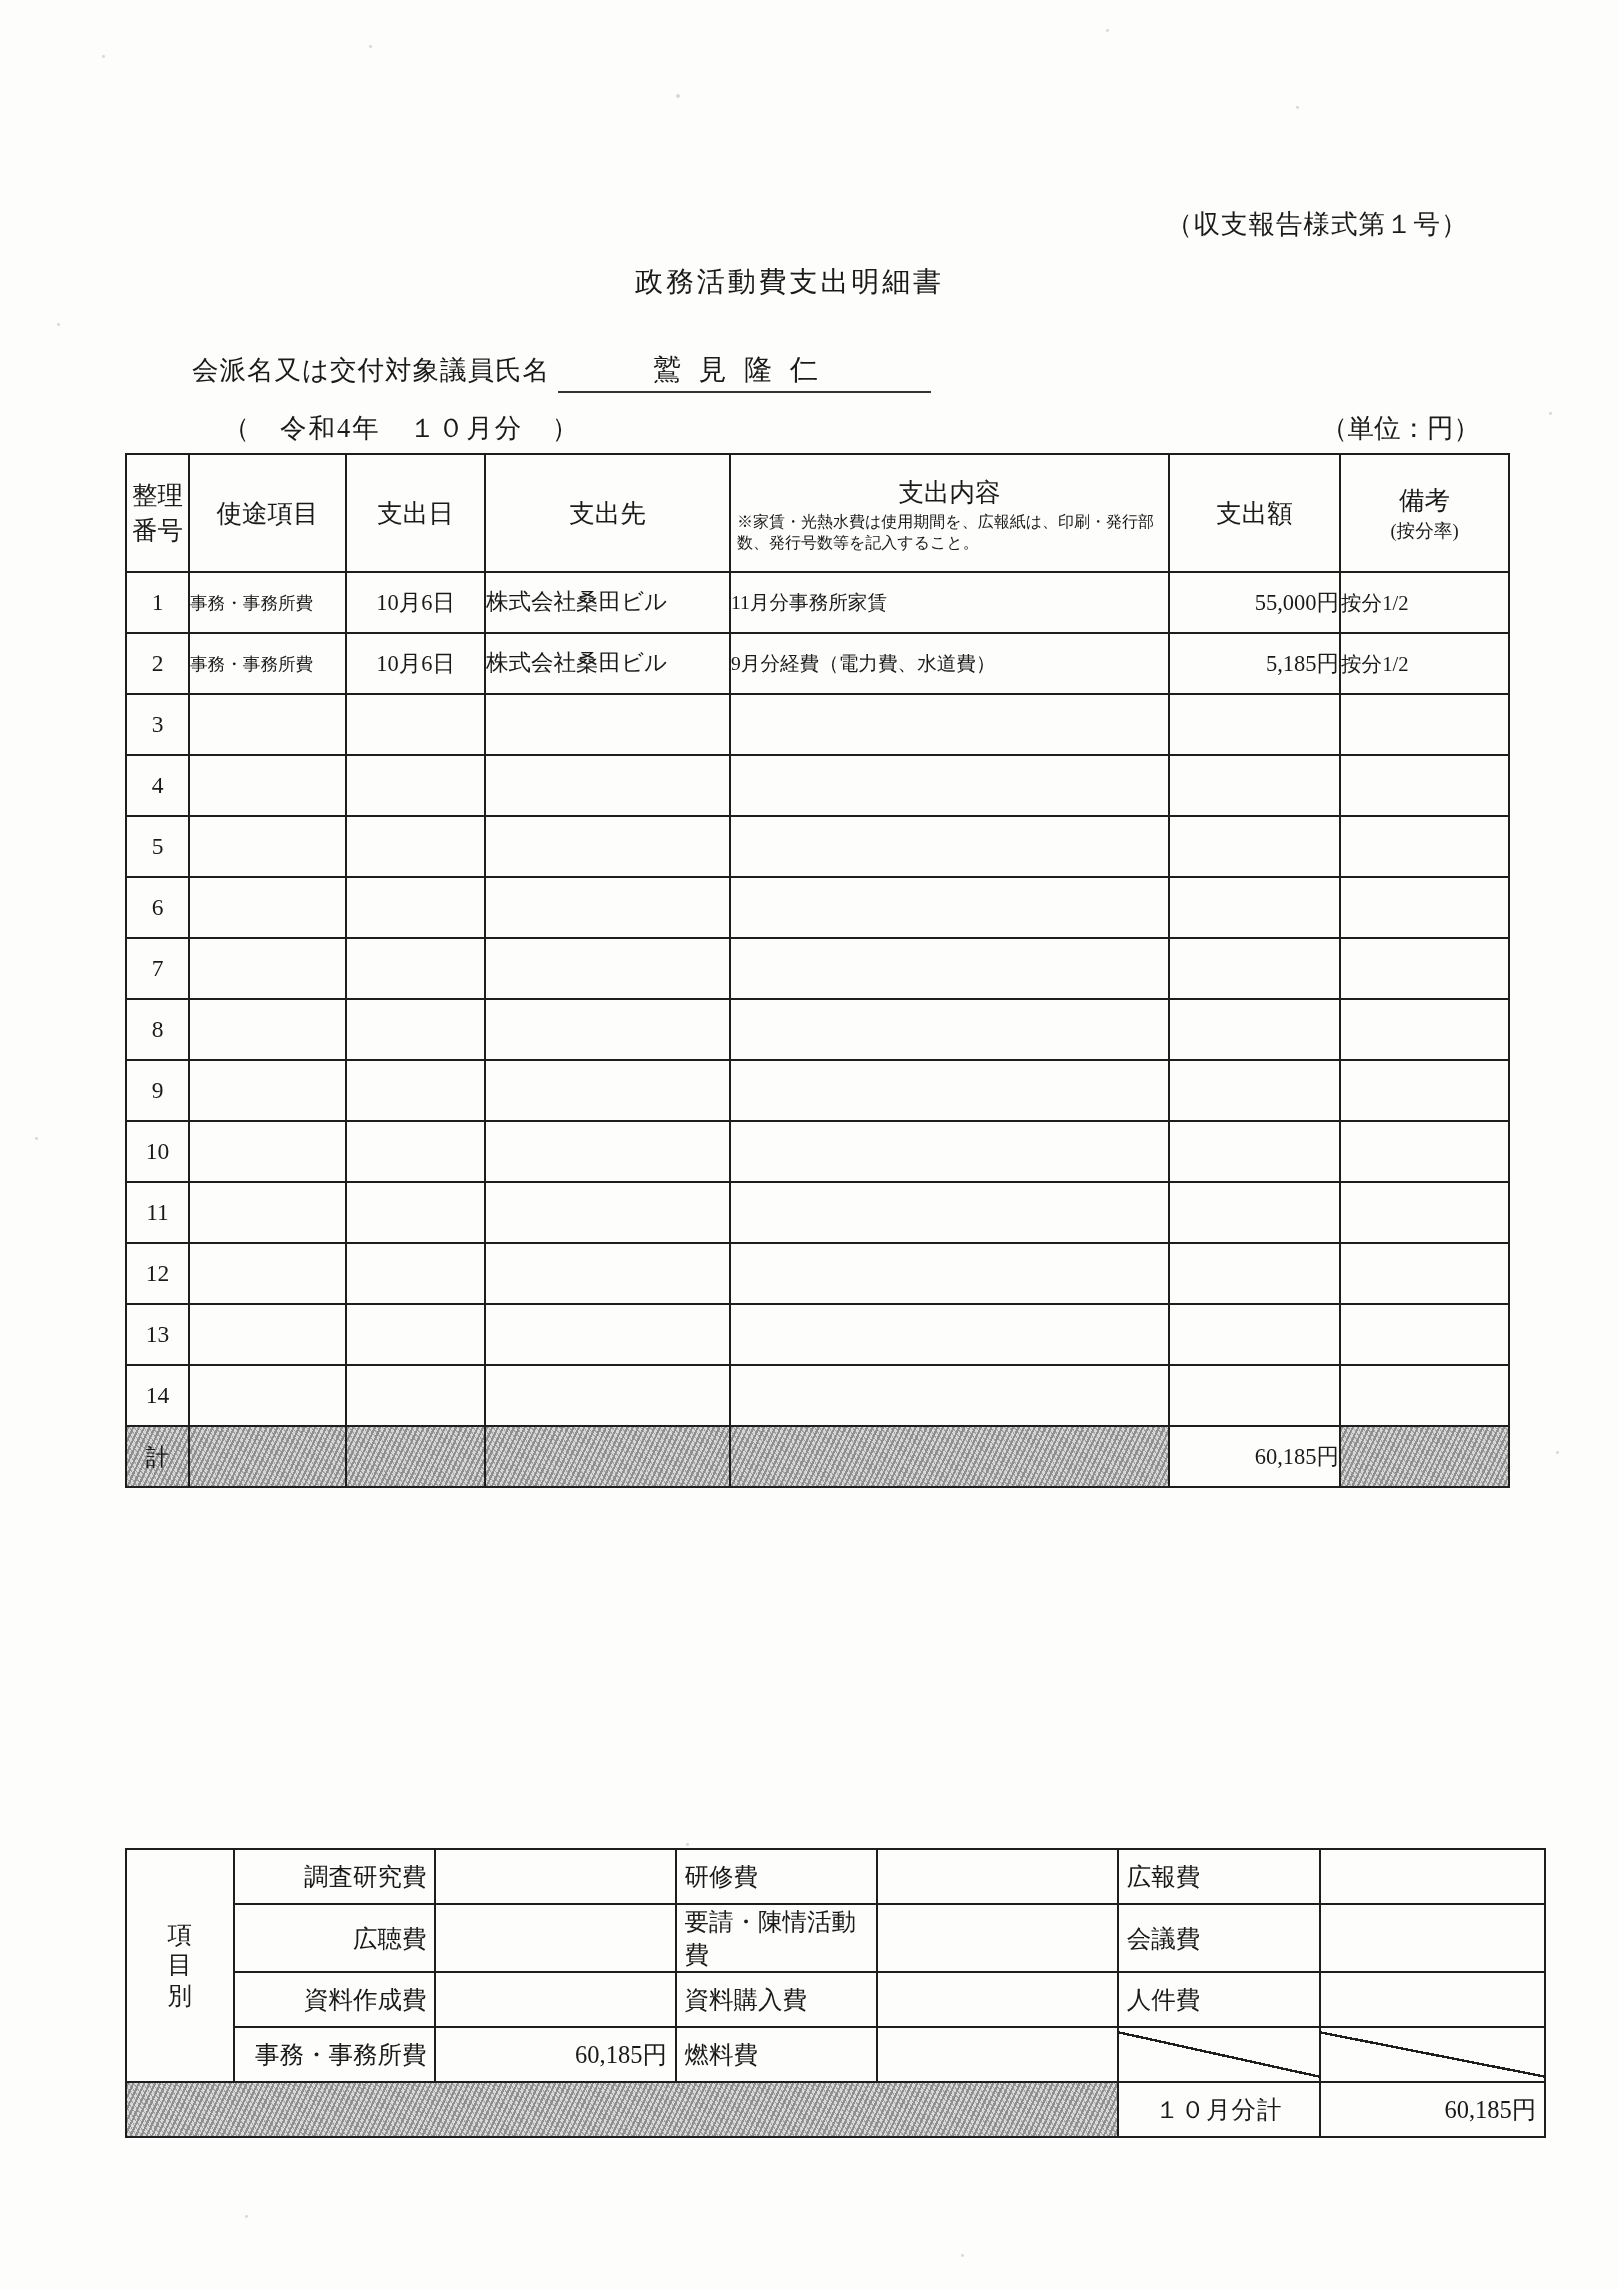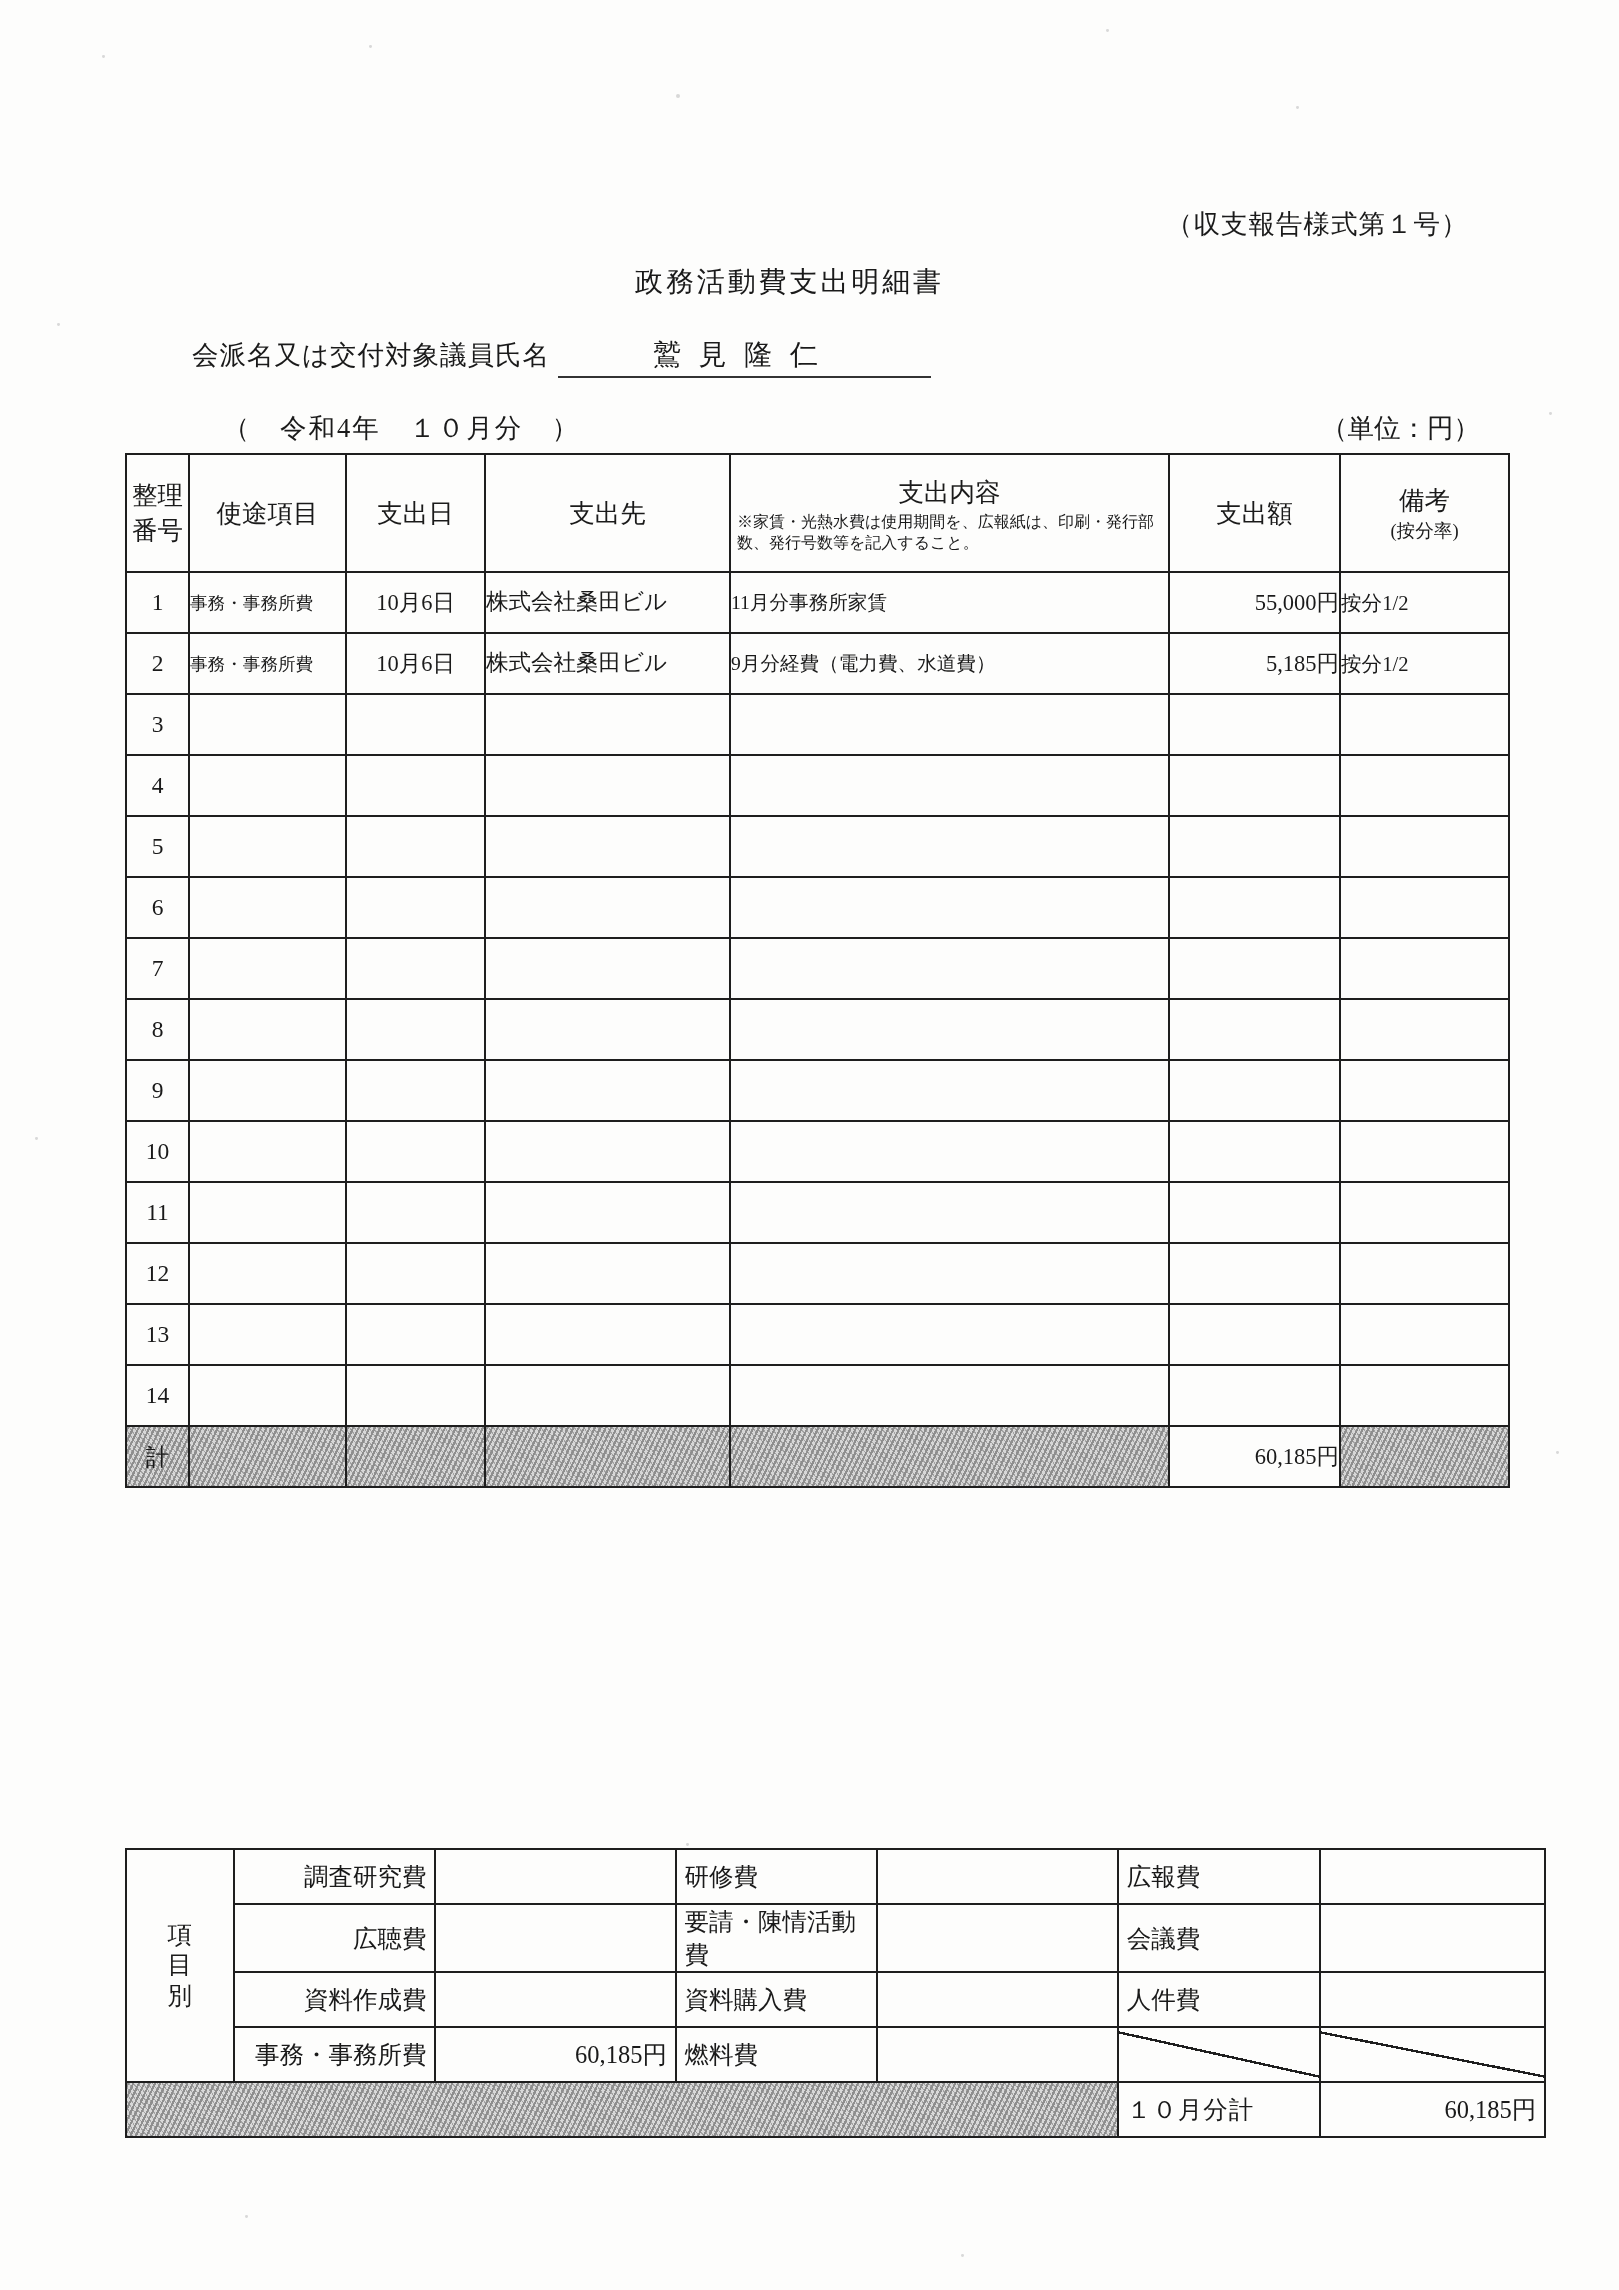--- a/index.html
+++ b/index.html
@@ -43,21 +43,21 @@
     position: absolute;
     left: 635px;
     top: 263px;
     font-size: 28px;
     letter-spacing: 2.9px;
     white-space: nowrap;
   }
   .name-row {
     position: absolute;
     left: 192px;
-    top: 336px;
+    top: 351px;
     font-size: 26.5px;
     letter-spacing: 1px;
     white-space: nowrap;
   }
   .name-value {
     display: inline-block;
     min-width: 353px;
     text-align: center;
     border-bottom: 2px solid #333;
     padding: 0 9.8px 2px 9.8px;
@@ -174,21 +174,21 @@
     width: 120%;
     height: 100%;
     background: linear-gradient(to top right, transparent calc(50% - 1.2px), #1e1e1e calc(50% - 1.2px), #1e1e1e calc(50% + 1.2px), transparent calc(50% + 1.2px));
   }
   td.grand-hatch {
     background-image:
       repeating-linear-gradient(115deg, #8e8e8e 0 2px, rgba(255,255,255,0) 2px 4.9px),
       repeating-linear-gradient(55deg, #a3a3a3 0 1px, rgba(255,255,255,0) 1px 3.9px);
     background-color: #d9d9d9;
   }
-  td.grand-lbl { text-align: left; font-size: 24.5px; letter-spacing: 1px;}
+  td.grand-lbl { text-align: center; font-size: 24.5px; letter-spacing: 1px;}
   td.grand-val { text-align: right; font-size: 24.5px; }
 </style>
 </head>
 <body>
 
 <div class="page">
 
   <div class="speck" style="left:102px;top:55px;"></div>
   <div class="speck" style="left:369px;top:45px;"></div>
   <div class="speck" style="left:676px;top:94px;width:3.9px;height:3.9px;"></div>

